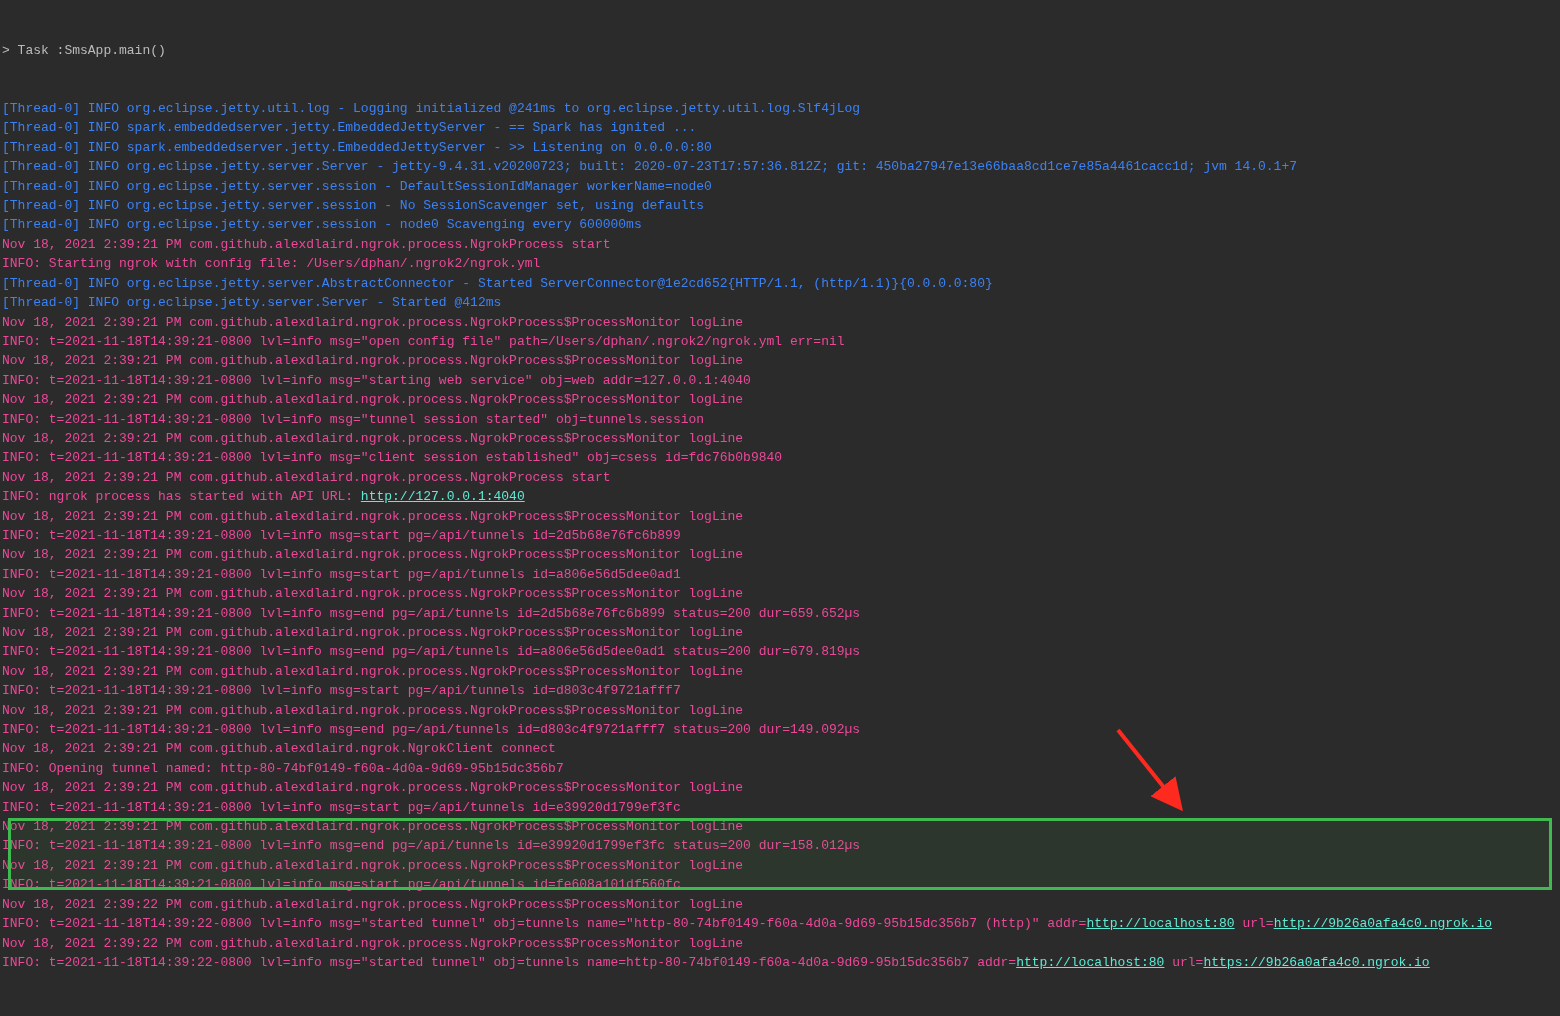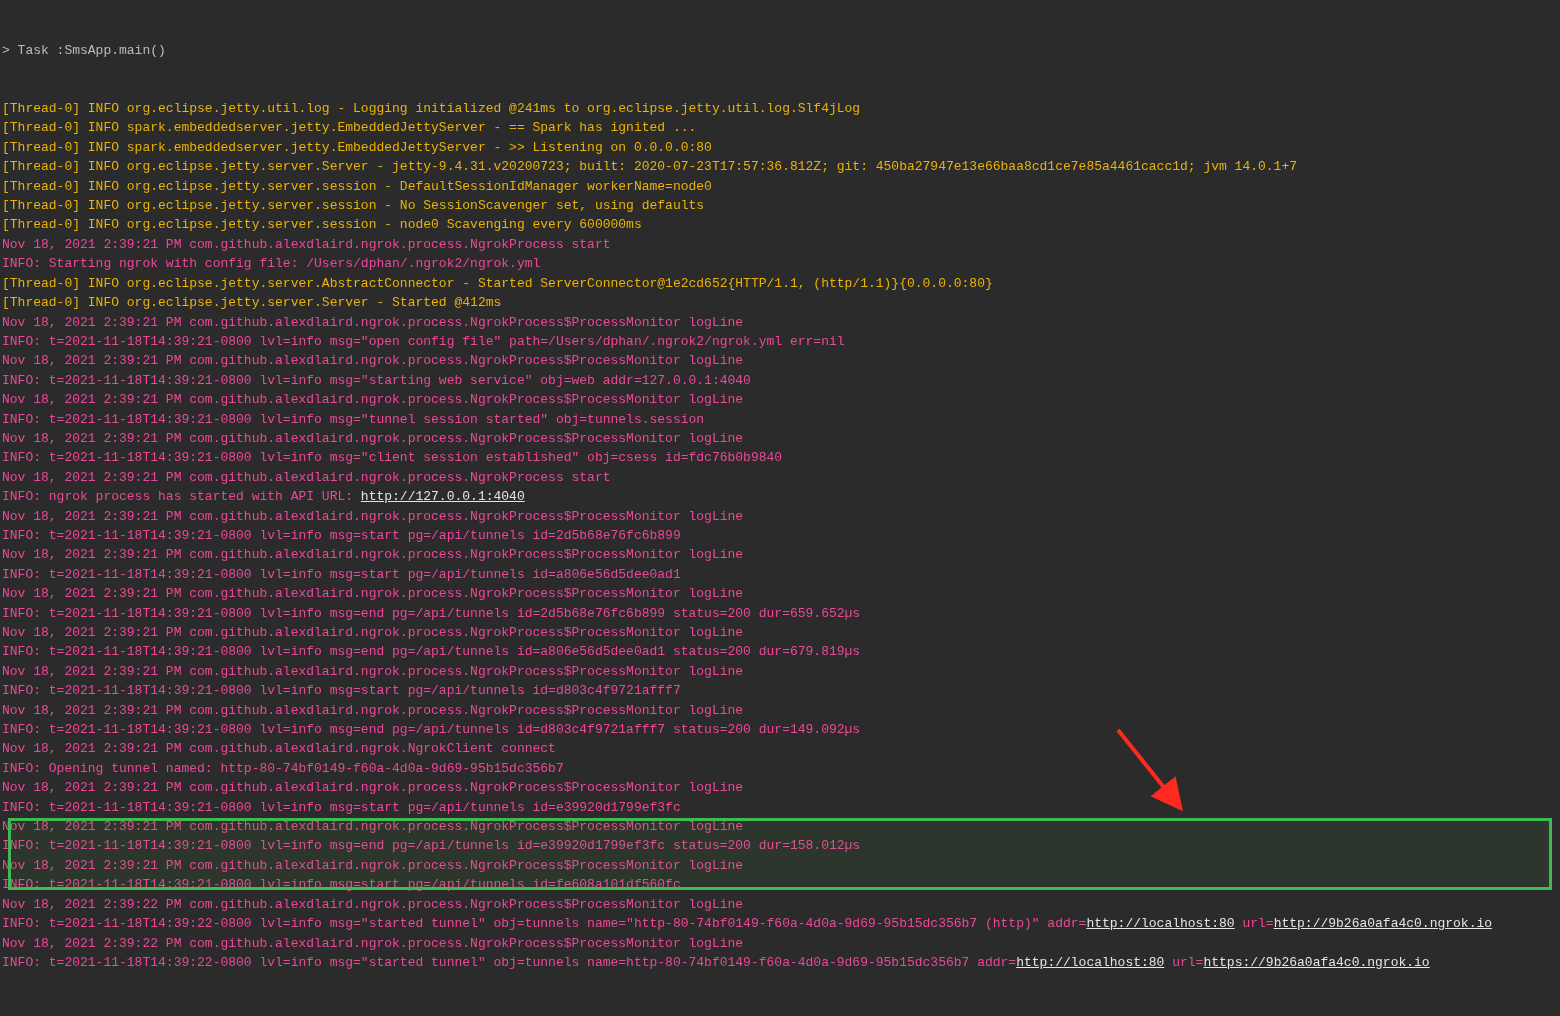--- a/index.html
+++ b/index.html
@@ -13,23 +13,23 @@
     position: relative;
   }
   .console {
     padding: 2px 0 0 2px;
     line-height: 19.4px;
     white-space: pre;
     position: relative;
   }
   .line { white-space: pre; }
   .task-header { color: #bbbbbb; }
-  .yellow { color: #eab308; }
+  .yellow { color: #3b82f6; }
   .red { color: #ec4899; }
-  .link { color: #e5e5e5; text-decoration: underline; cursor: pointer; }
+  .link { color: #5eead4; text-decoration: underline; cursor: pointer; }
   .highlight-box {
     position: absolute;
     border: 3px solid #3fb950;
     background: rgba(63,185,80,0.08);
     left: 8px;
     top: 818px;
     width: 1544px;
     height: 72px;
     pointer-events: none;
   }

